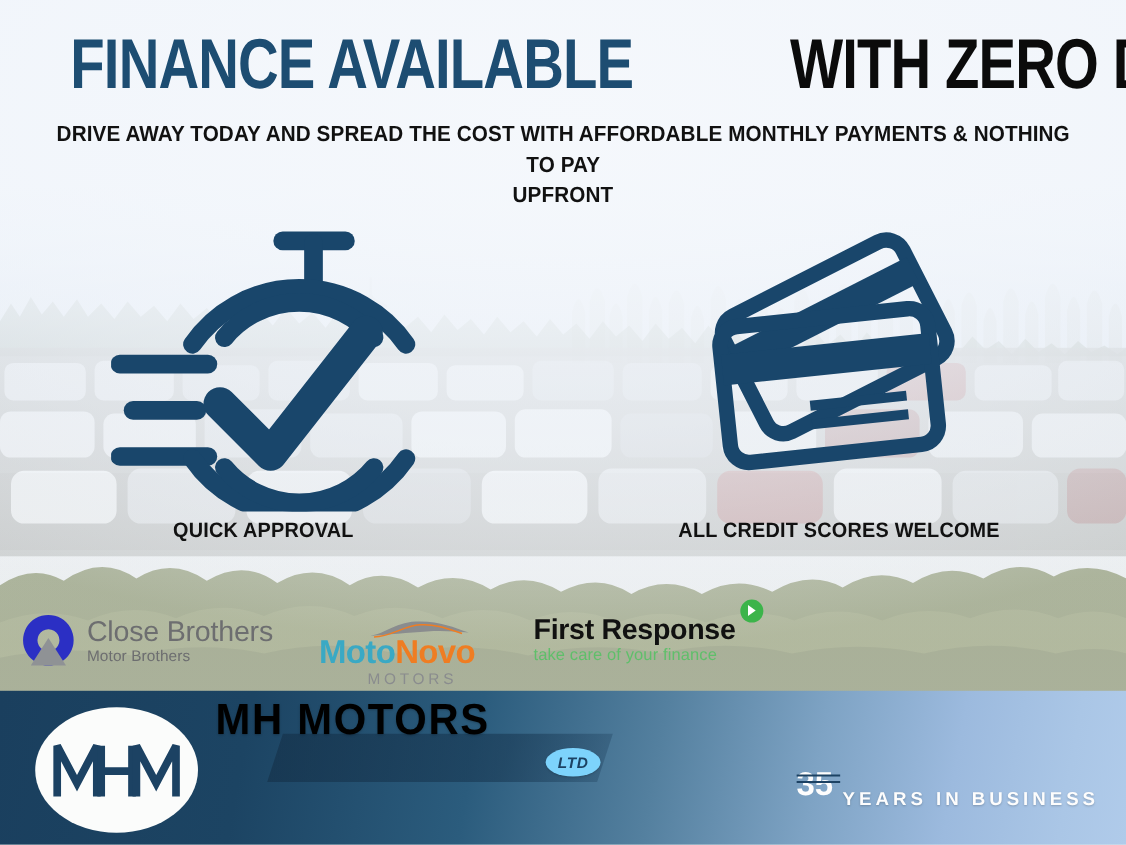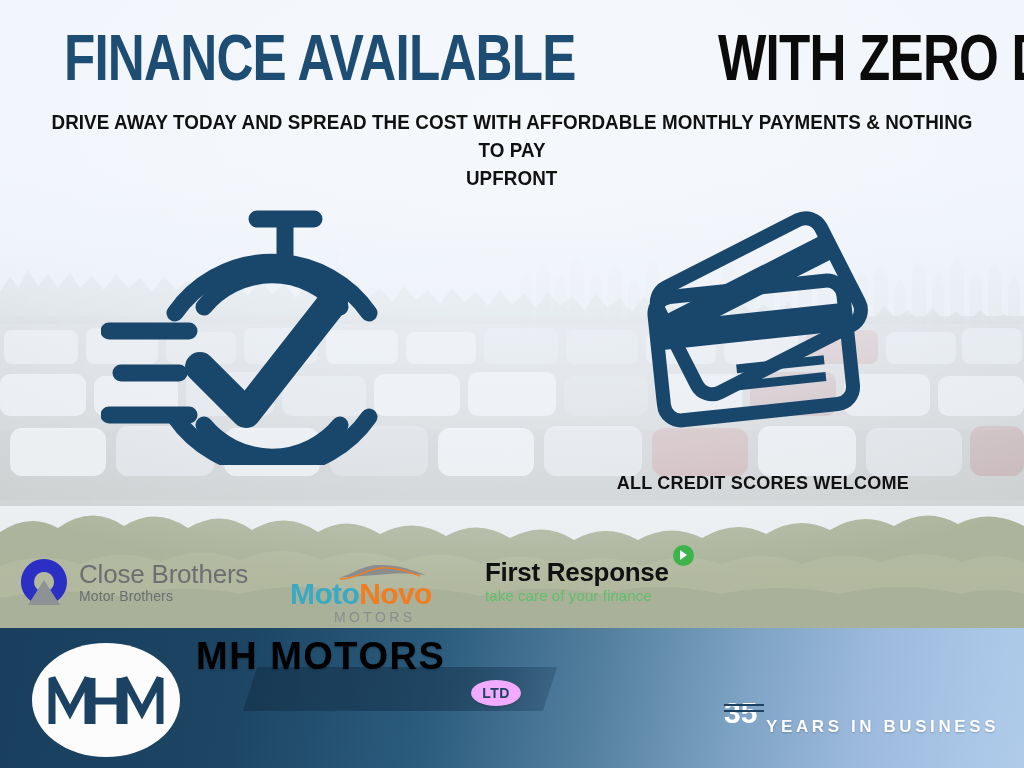--- a/index.html
+++ b/index.html
@@ -117,22 +117,22 @@
     display:flex;align-items:center;justify-content:center;
   }
   .mhm-svg{width:120px;height:56px;}
   .mh-motors{
     position:absolute;left:196px;top:636px;
     color:#000000;font-size:38px;font-weight:bold;letter-spacing:1.5px;line-height:38px;
     text-shadow:0 1px 2px rgba(0,0,0,.25);
   }
   .mh-motors span{display:inline-block;transform:scaleY(1.04);}
   .ltd-badge{
-    position:absolute;left:471px;top:680px;width:50px;height:26px;border-radius:50%;
-    background:#f0abfc;color:#1c4263;font-size:14px;font-weight:bold;
+    position:absolute;left:496px;top:680px;width:50px;height:26px;border-radius:50%;
+    background:#7dd3fc;color:#1c4263;font-size:14px;font-weight:bold;font-style:italic;
     display:flex;align-items:center;justify-content:center;letter-spacing:.5px;
     box-shadow:0 1px 2px rgba(0,0,0,.18);
   }
   .years{
     position:absolute;left:724px;top:686px;display:flex;align-items:center;
   }
   .years-num{width:40px;height:34px;margin-right:2px;}
   .years-txt{
     color:#fdfdfd;font-size:17px;font-weight:bold;letter-spacing:3.6px;line-height:20px;
     text-shadow:0 1px 2px rgba(0,0,0,.22);
@@ -329,20 +329,21 @@
 
             <path d="M74 110 A118 118 0 0 1 268 110"></path>
             <path d="M103 104 A88 88 0 0 1 239 104"></path>
             <path d="M74 214 A118 118 0 0 0 268 214"></path>
             <path d="M103 222 A88 88 0 0 0 239 222"></path>
           </g>
 
           <path d="M99 164 L145 210 L232 99" fill="none" stroke="#19466b" stroke-width="30" stroke-linecap="round" stroke-linejoin="round"></path>
         </svg>
       </div>
+      <div class="feat-label"><span>QUICK APPROVAL</span></div>
     </div>
 
     <div class="feature">
       <div class="feat-icon">
         <svg class="ico" width="264" height="262" viewBox="0 0 264 262">
 
           <g transform="rotate(-27 132 118)">
             <rect x="44" y="44" width="182" height="118" rx="17" fill="none" stroke="#19466b" stroke-width="14"></rect>
             <rect x="44" y="68" width="182" height="26" fill="#19466b"></rect>
           </g>

